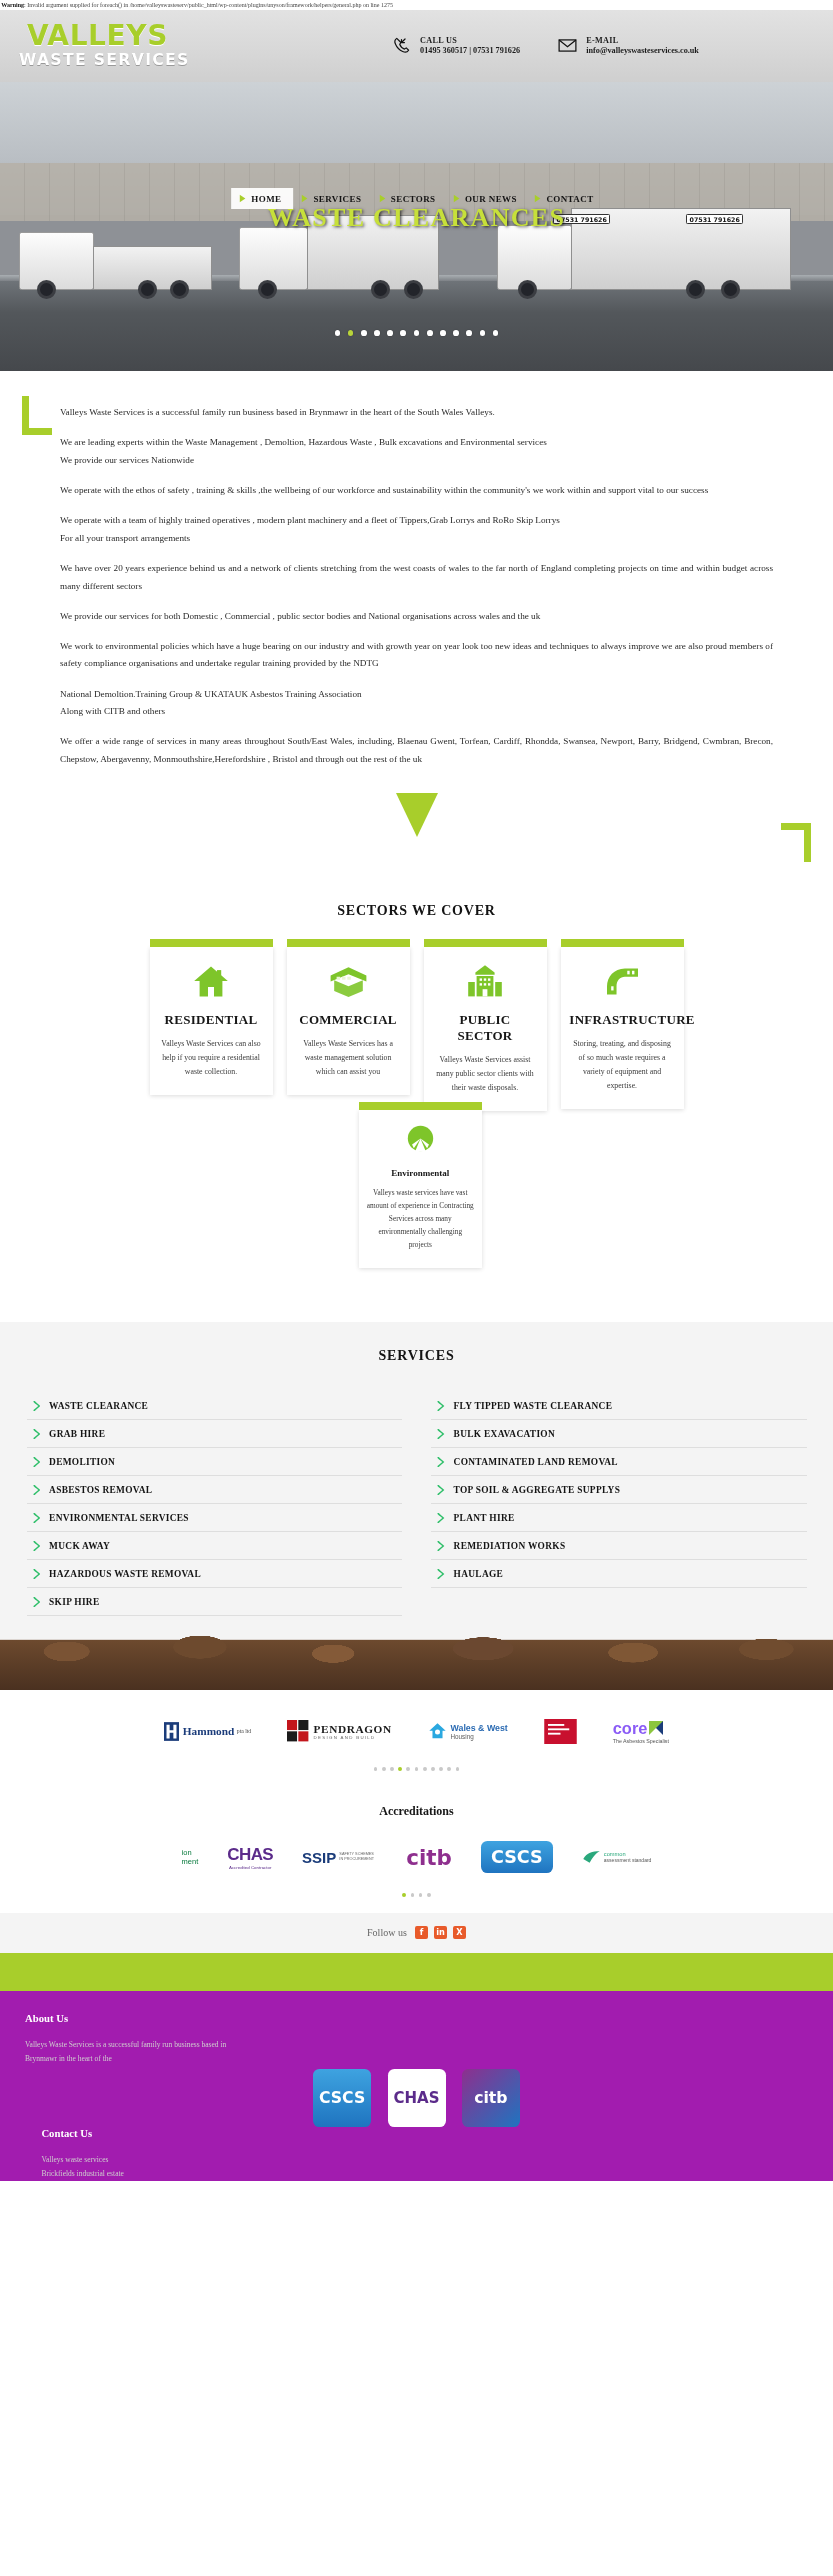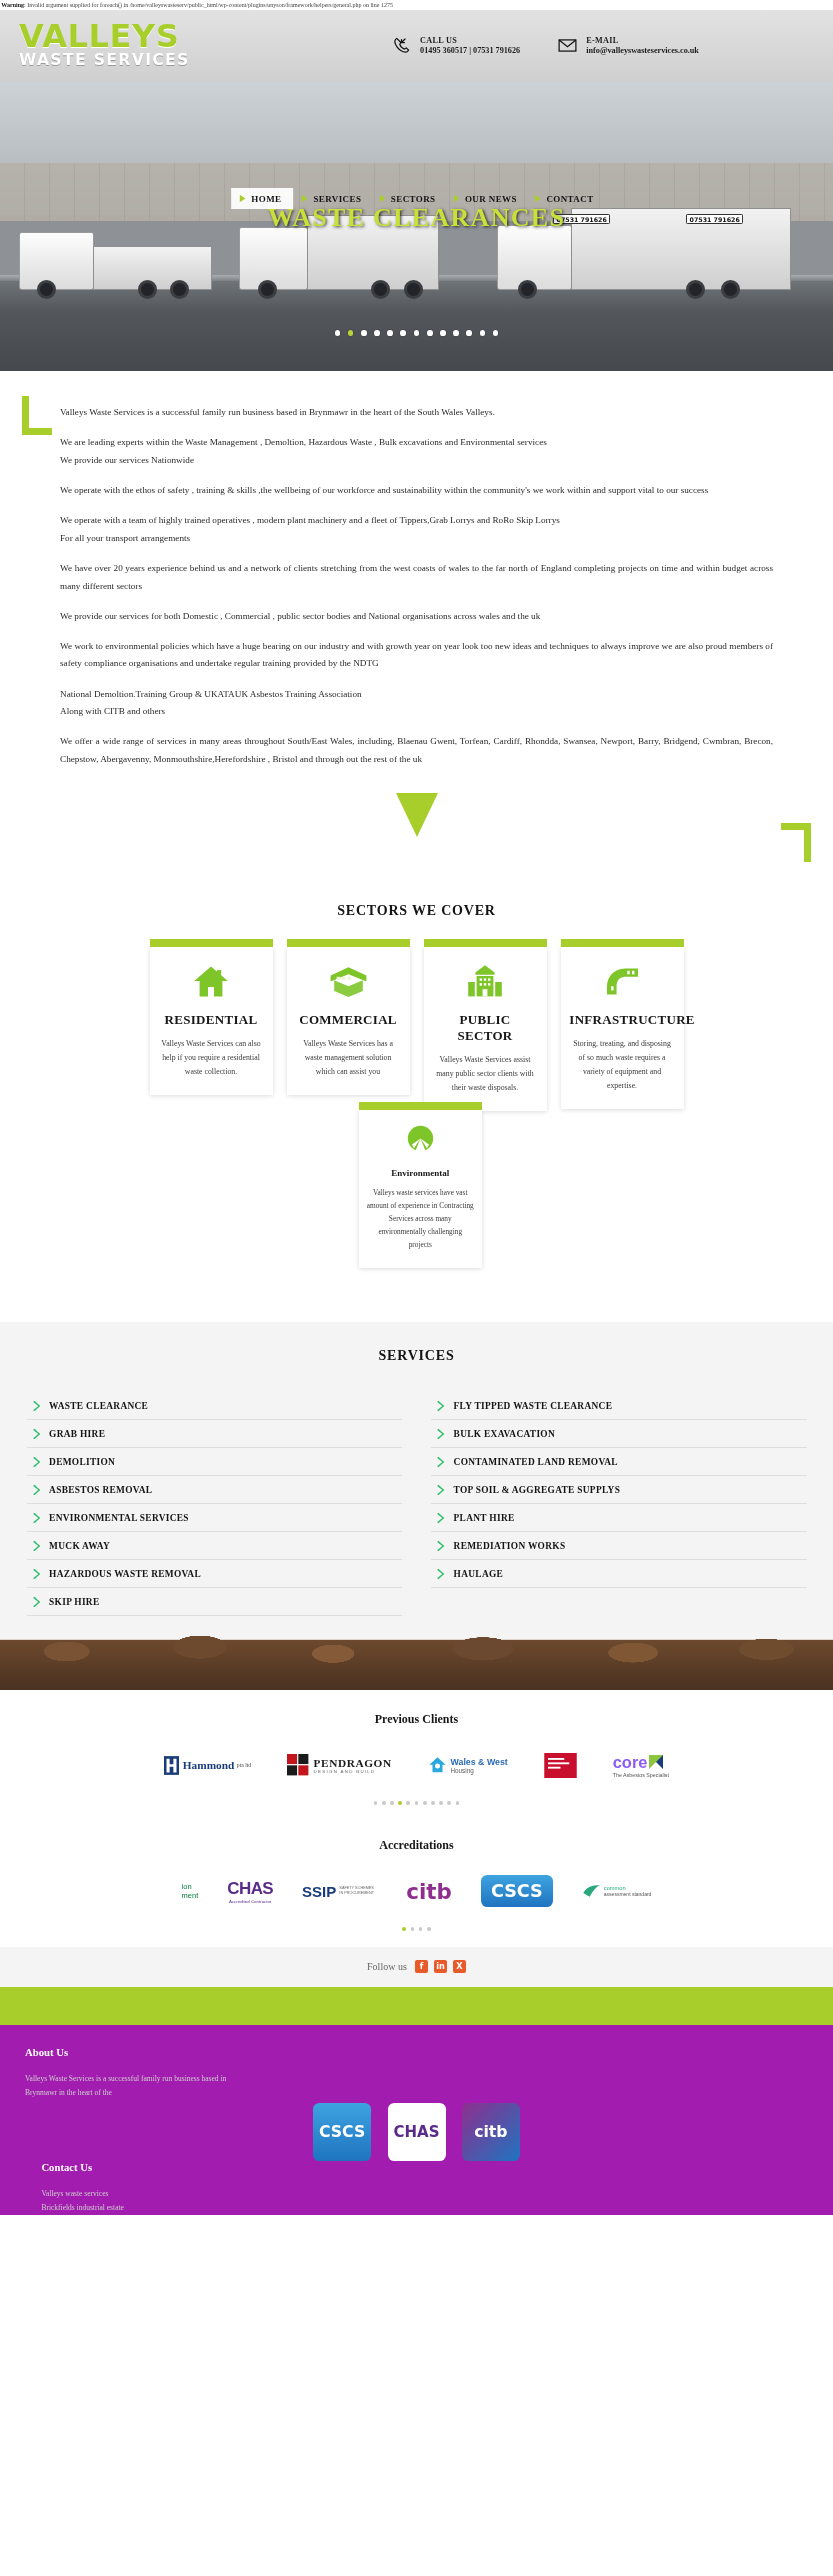--- a/index.html
+++ b/index.html
@@ -27,25 +27,26 @@
     height: 72px;
     background: linear-gradient(180deg,#e2e2e2 0%, #d8d8d8 55%, #cfcfcf 100%);
     display: flex;
     align-items: center;
     position: relative;
   }
   .logo-wrap { padding-left: 19px; width: 390px; }
   .logo-main {
     font-family: "DejaVu Sans", sans-serif;
     font-weight: bold;
-    font-size: 32px;
+    font-size: 28px;
     letter-spacing: 0.6px;
     color: #a8ce2b;
     line-height: 28px;
     text-shadow: 0 0.6px 0 #fff;
+    margin-left: 8px;
   }
   .logo-sub {
     font-family: "DejaVu Sans", sans-serif;
     font-weight: bold;
     font-size: 15.7px;
     letter-spacing: 1.3px;
     color: #ffffff;
     line-height: 19px;
     text-shadow: 0 0.6px 0.6px #999;
   }
@@ -640,21 +641,20 @@
             <path d="M2 1c3 3 6 5 8 7-2 2-5 4-8 7" fill="none" stroke="#2fbf6a" stroke-width="2.4" stroke-linecap="round"></path>
           </svg></span>
       <span>SKIP HIRE</span>
     </div>
   </div>
 </div>
 
 <div class="soil"></div>
 
 <div class="clients">
-  <div class="block-title">Previous Clients</div>
   <div class="logo-row">
     <div class="client-logo">
       <svg width="15" height="19" viewBox="0 0 24 30">
           <rect width="24" height="30" fill="#1b3c7a"></rect>
           <path d="M4 4h5v22H4zM15 4h5v22h-5zM4 13h16v4H4z" fill="#fff"></path>
         </svg>
       <span style="font-family:'Liberation Serif',serif;font-weight:bold;font-size:11.3px;color:#1b3c7a;margin-left:3.8px;">Hammond</span>
       <span style="font-family:'Liberation Serif',serif;font-size:5.7px;color:#444;margin-left:2.5px;">pta ltd</span>
     </div>
     <div class="client-logo">

